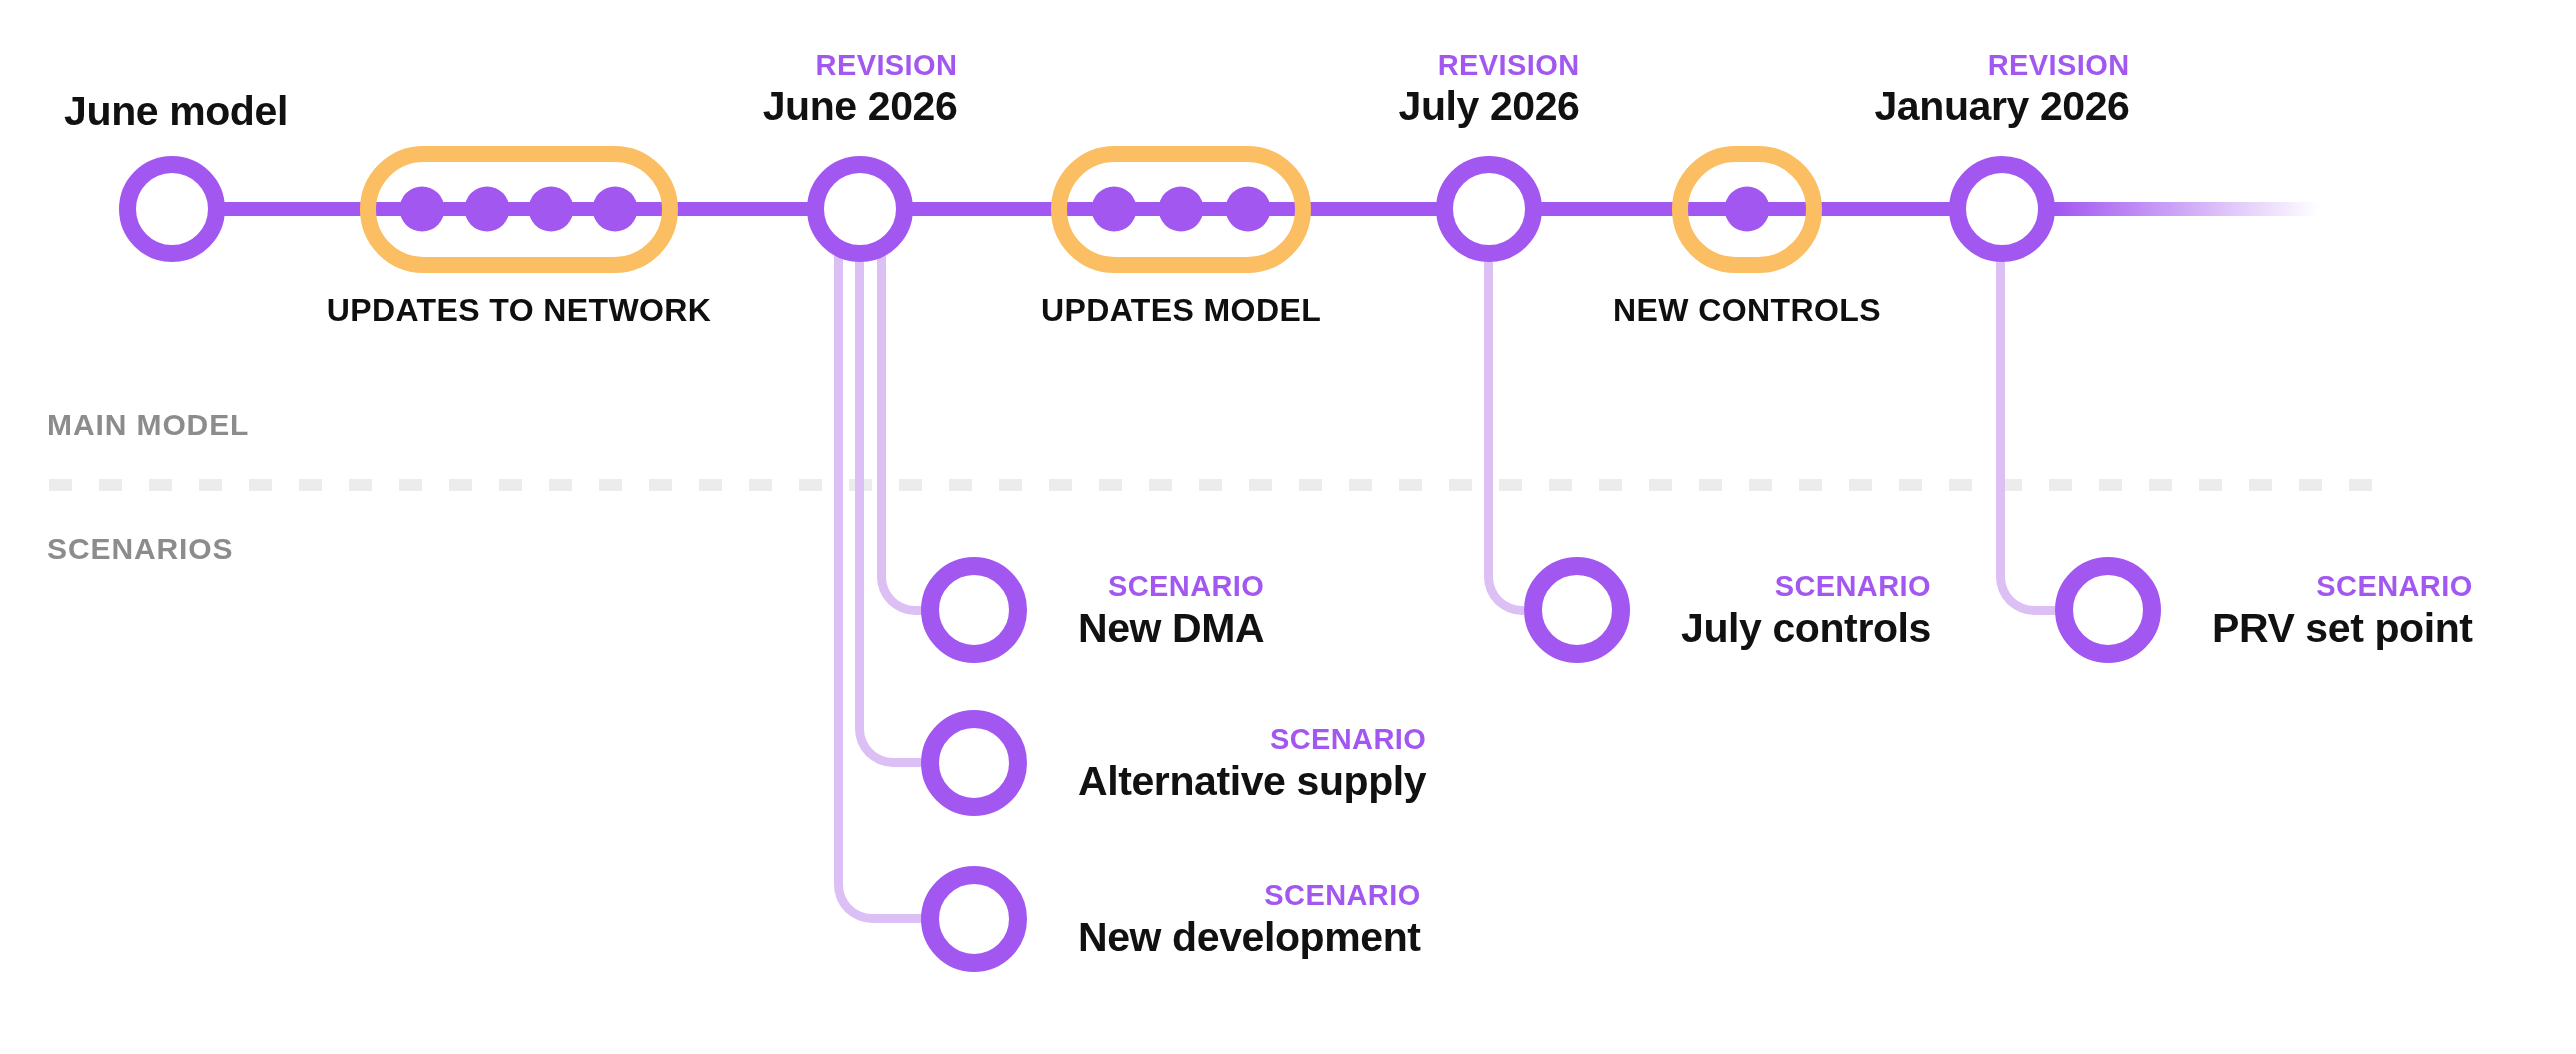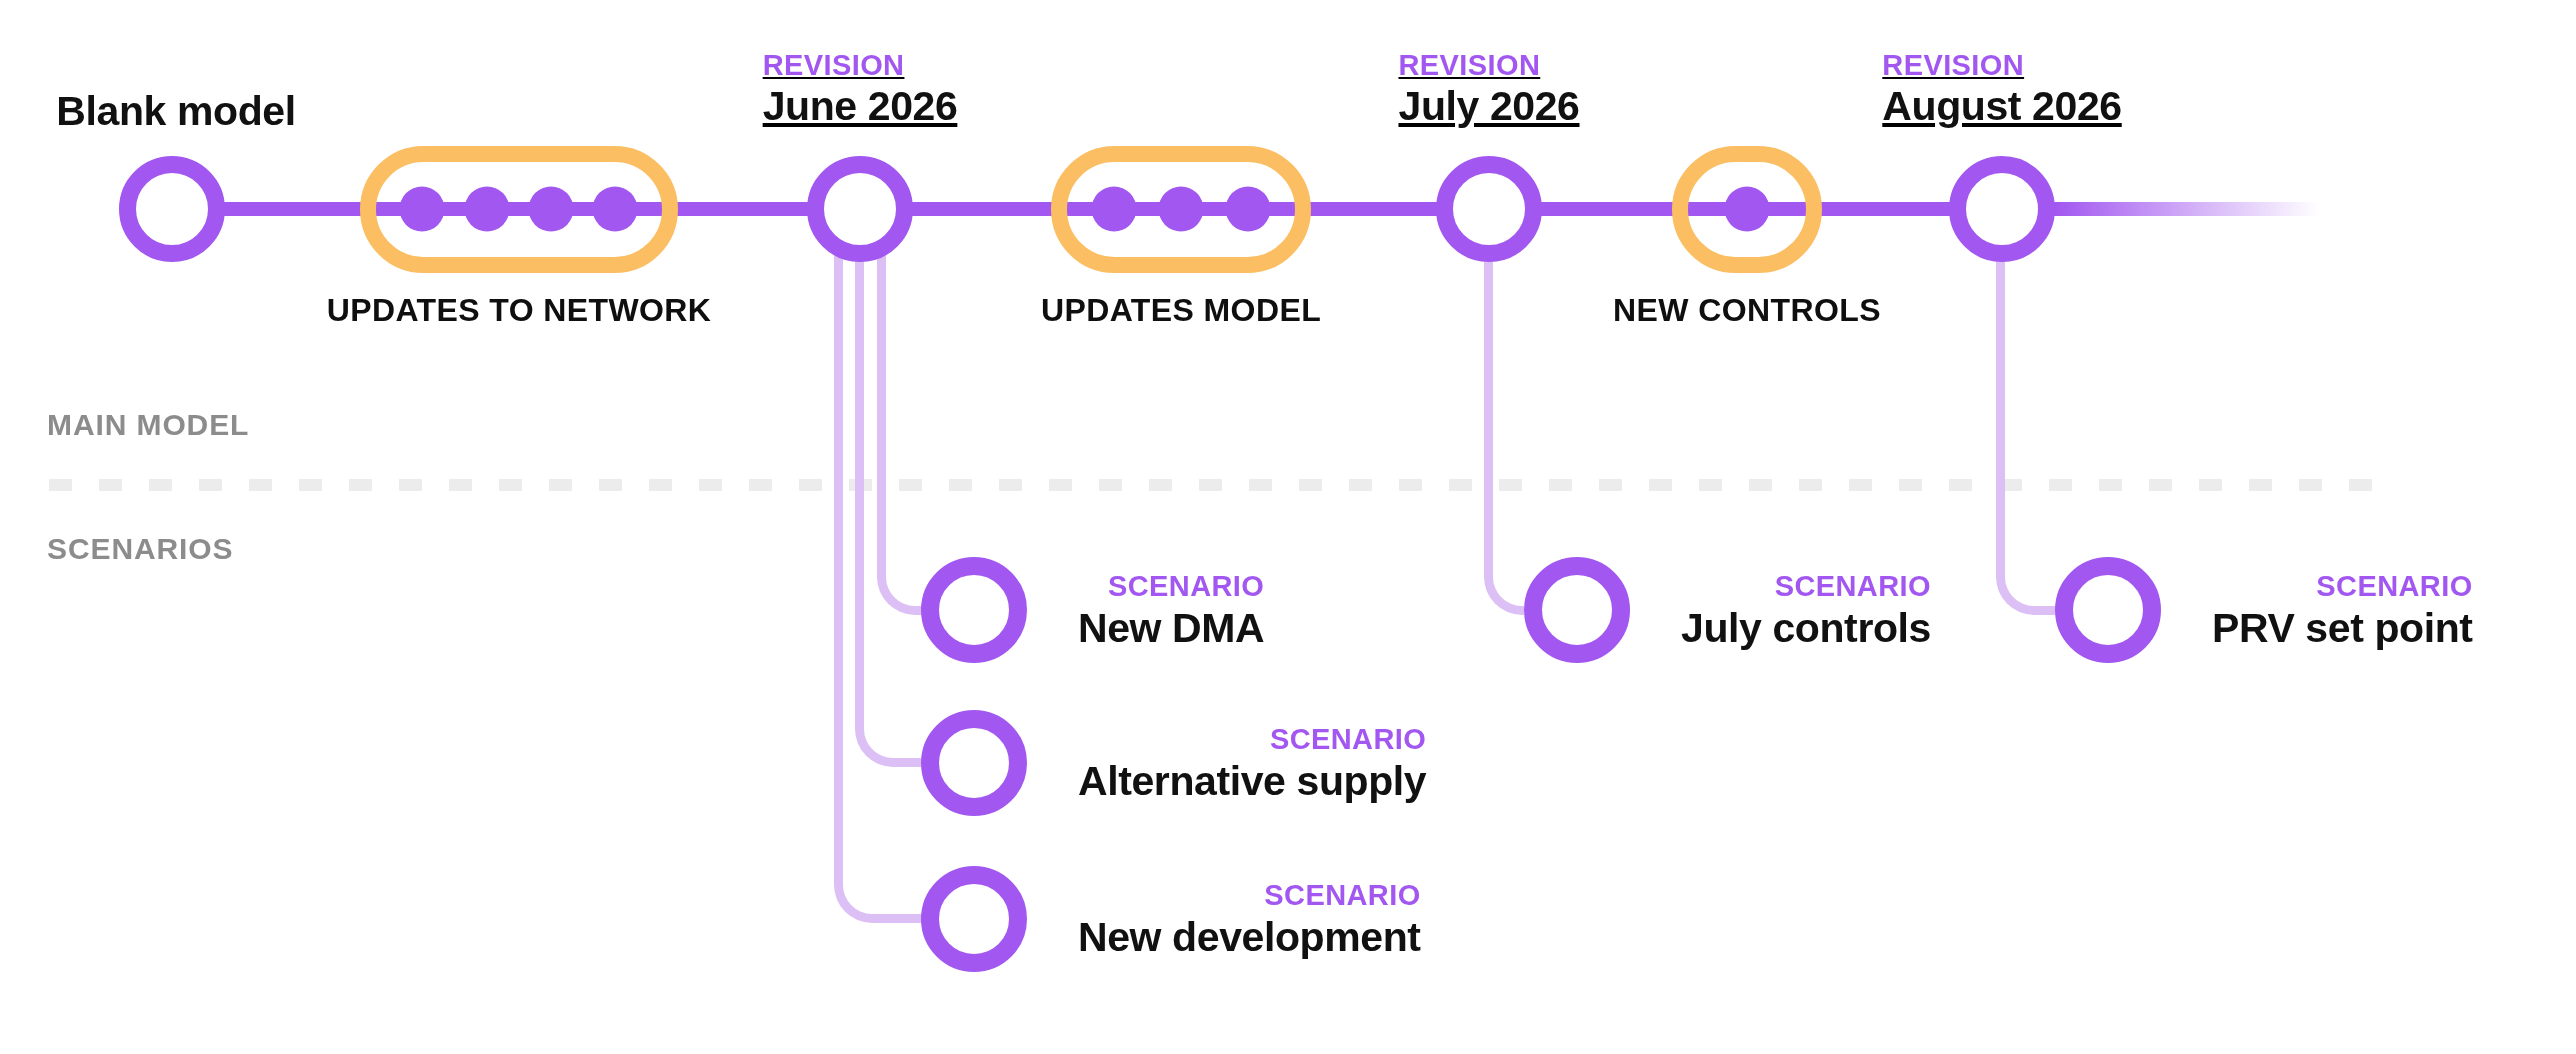--- a/index.html
+++ b/index.html
@@ -46,21 +46,21 @@
     position:absolute;left:49px;top:479px;width:2326px;height:11.6px;z-index:0;
     background:repeating-linear-gradient(90deg,var(--dash) 0 23px,transparent 23px 50px);
   }
 
   
   .big-label{font-size:41px;line-height:47px;font-weight:700;color:var(--black);letter-spacing:-0.4px;white-space:nowrap;}
   .tag-label{font-size:29px;line-height:36px;font-weight:700;color:var(--purple);letter-spacing:0.4px;white-space:nowrap;}
   .caption{font-size:32px;line-height:36px;font-weight:700;color:#0f0f0f;letter-spacing:0.4px;white-space:nowrap;}
   .lane-label{font-size:30px;line-height:36px;font-weight:700;color:var(--gray);letter-spacing:0.9px;white-space:nowrap;}
   .center-x{transform:translateX(-50%);text-align:center;}
-  .rev-label{position:absolute;transform:translateX(-50%);text-align:left;z-index:4;text-decoration:underline;}
+  .rev-label{position:absolute;transform:translateX(-50%);text-align:right;z-index:4;}
   .scn-label{position:absolute;transform:translateY(-50%);text-align:right;z-index:4;}
   .scn-label .big-label{line-height:48px;margin-left:34px;}
 </style>
 </head>
 <body>
 
 <div class="canvas" style="--purple: #A258F0; --lavender: #DCC0F5; --orange: #FBBE62; --gray: #8C8C8C; --dash: #ECECEC; --black: #111111;">
 
   <div class="divider"></div>
 
@@ -91,33 +91,33 @@
   <div class="node" style="left:860px;top:209px;"></div>
   <div class="node" style="left:1489px;top:209px;"></div>
   <div class="node" style="left:2002px;top:209px;"></div>
 
   <div class="node scenario" style="left:974px;top:610px;"></div>
   <div class="node scenario" style="left:974px;top:763px;"></div>
   <div class="node scenario" style="left:974px;top:919px;"></div>
   <div class="node scenario" style="left:1577px;top:610px;"></div>
   <div class="node scenario" style="left:2108px;top:610px;"></div>
 
-  <div class="abs big-label center-x" style="left:176px;top:88px;">Blank model</div>
+  <div class="abs big-label center-x" style="left:176px;top:88px;">June model</div>
 
   <div class="rev-label" style="left:860px;top:47px;">
     <div class="tag-label">REVISION</div>
     <div class="big-label">June 2026</div>
   </div>
   <div class="rev-label" style="left:1489px;top:47px;">
     <div class="tag-label">REVISION</div>
     <div class="big-label">July 2026</div>
   </div>
   <div class="rev-label" style="left:2002px;top:47px;">
     <div class="tag-label">REVISION</div>
-    <div class="big-label">August 2026</div>
+    <div class="big-label">January 2026</div>
   </div>
 
   <div class="abs caption center-x" style="left:519px;top:292px;">UPDATES TO NETWORK</div>
   <div class="abs caption center-x" style="left:1181px;top:292px;">UPDATES MODEL</div>
   <div class="abs caption center-x" style="left:1747px;top:292px;">NEW CONTROLS</div>
 
   <div class="abs lane-label" style="left:47px;top:407px;">MAIN MODEL</div>
   <div class="abs lane-label" style="left:47px;top:531px;">SCENARIOS</div>
 
   <div class="scn-label" style="left:1044px;top:610px;">

